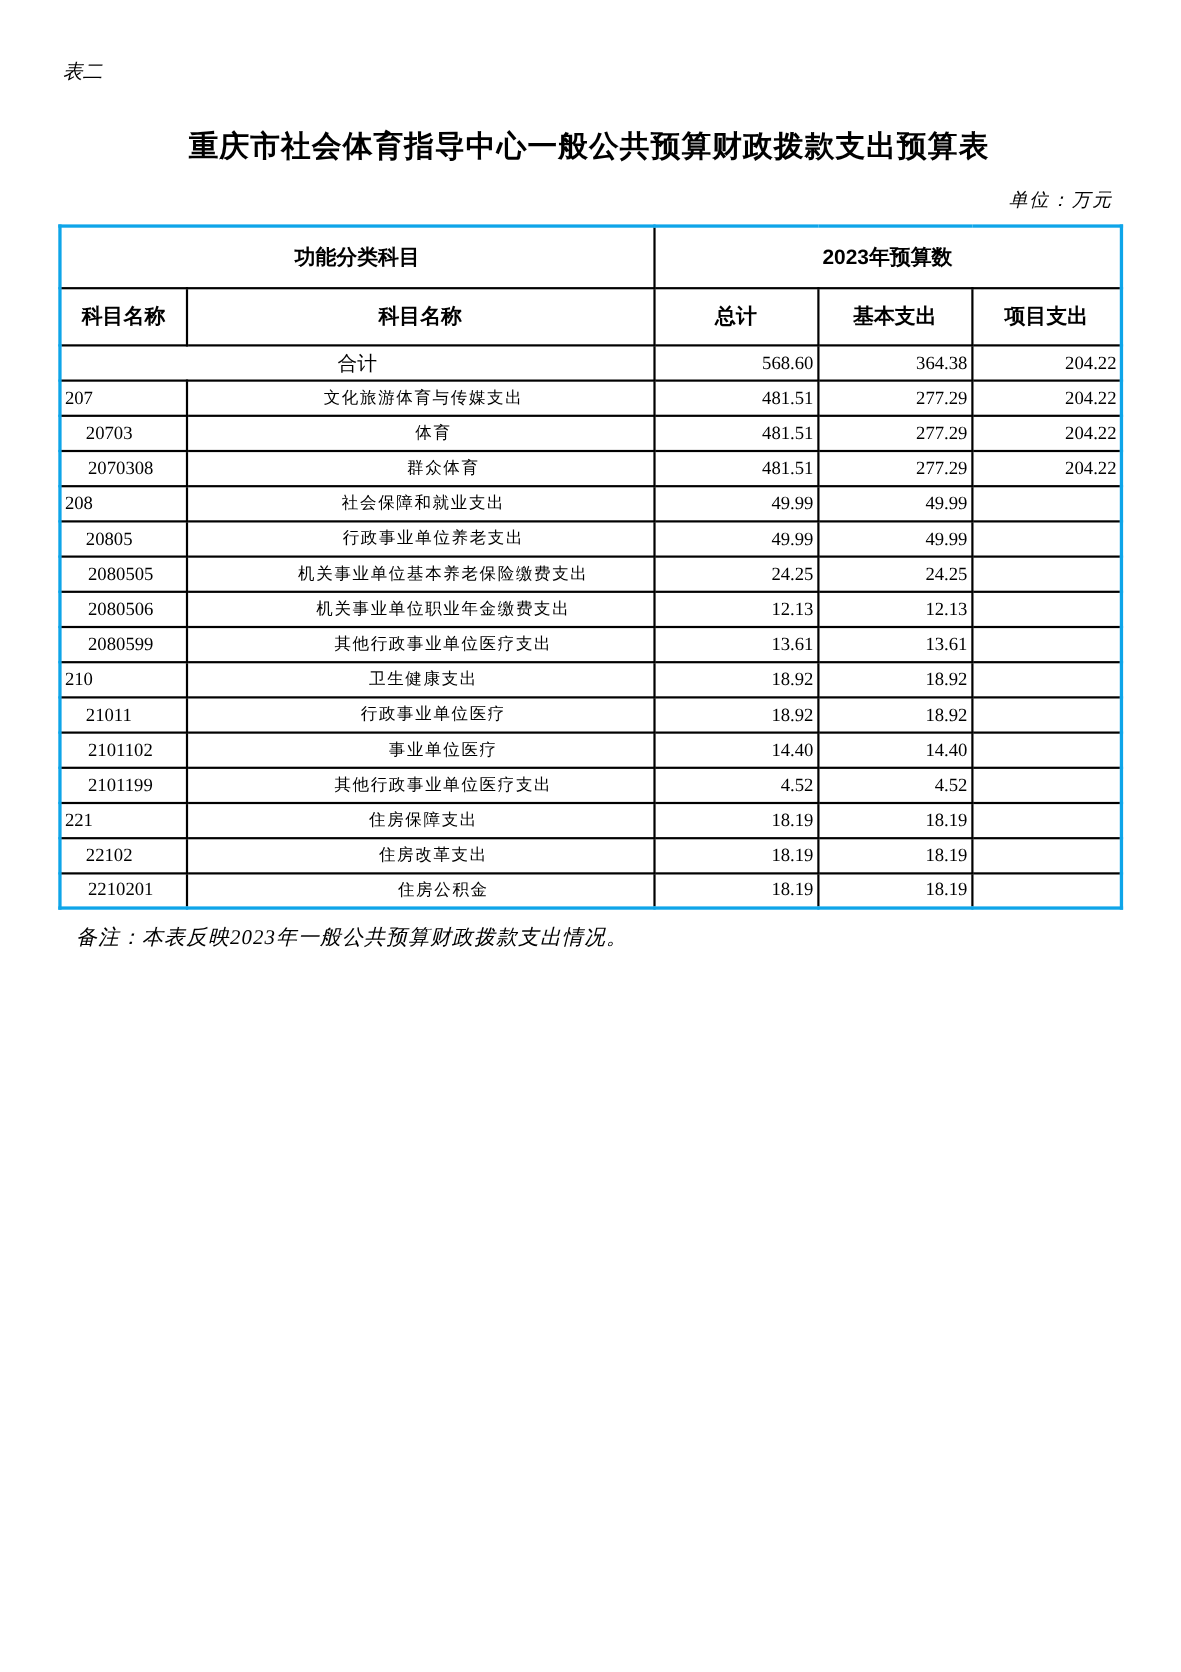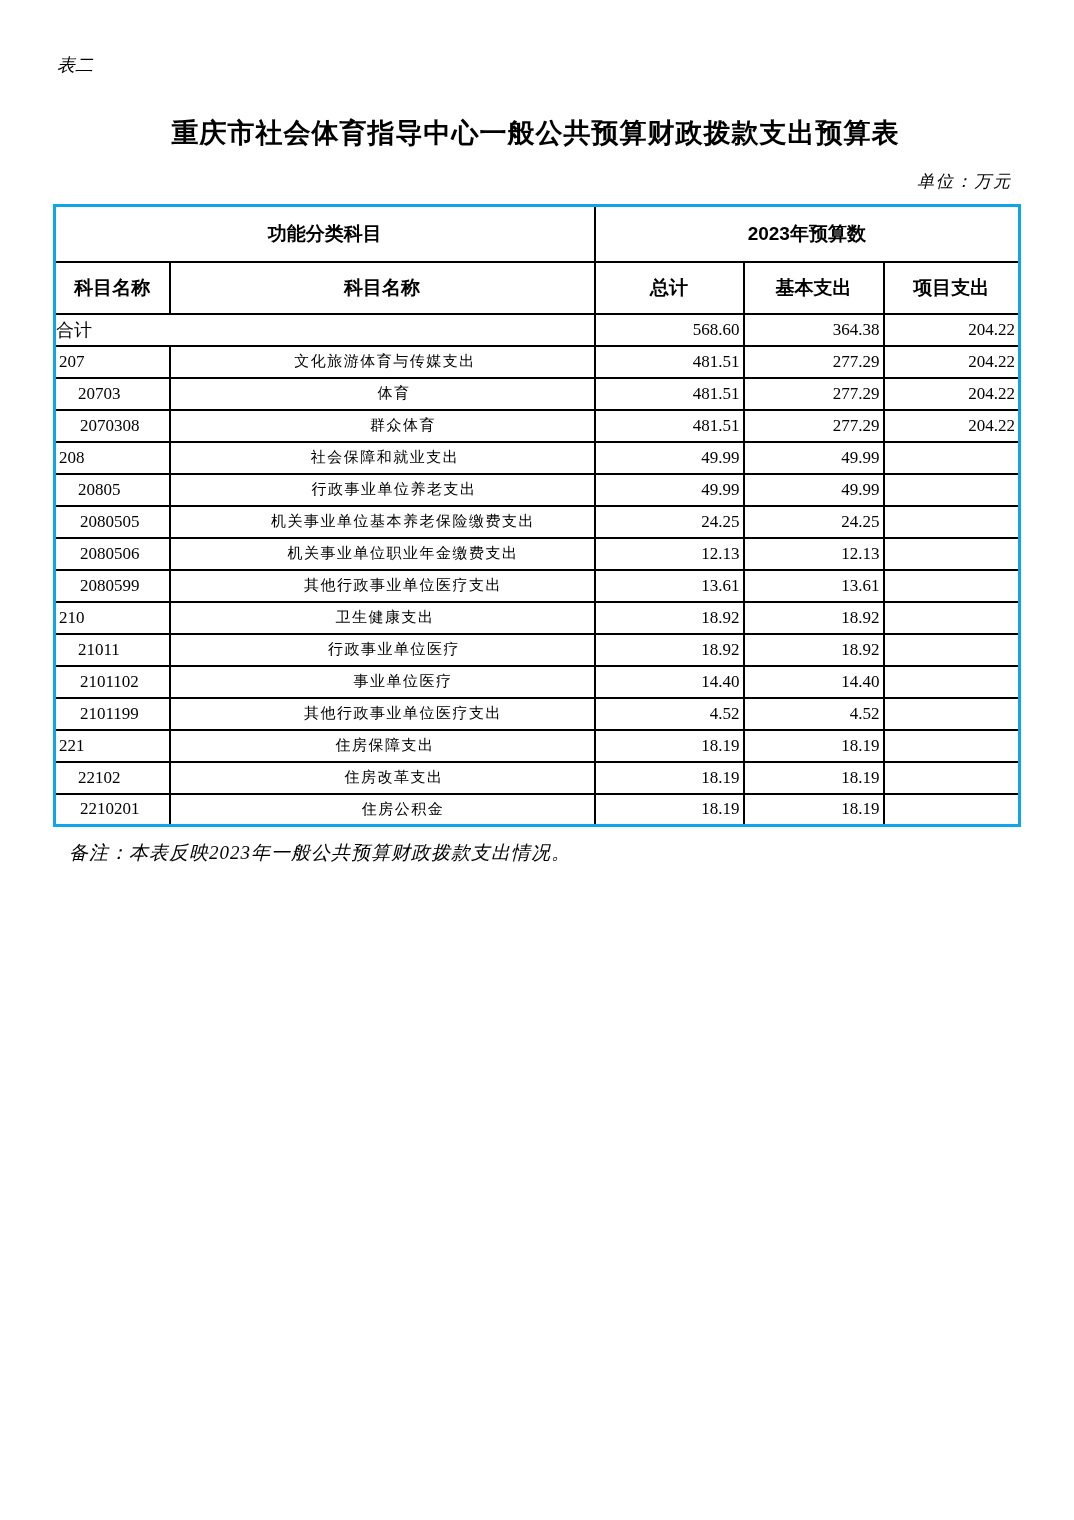--- a/index.html
+++ b/index.html
@@ -80,21 +80,21 @@
   td.num {
     font-family: "Liberation Serif", "DejaVu Serif", serif;
     font-size: 17px;
     text-align: right;
     vertical-align: middle;
     padding-right: 3px;
   }
   td.total-label {
     font-family: "Liberation Sans", "DejaVu Sans", sans-serif;
     font-size: 18px;
-    text-align: left;
+    text-align: center;
     vertical-align: middle;
   }
   
   td.code.l1 { padding-left: 3px; }
   td.code.l2 { padding-left: 22px; }
   td.code.l3 { padding-left: 24px; }
   td.name.l1 { padding-left: 6px; }
   td.name.l2 { padding-left: 24px; margin-left: 21px; }
   td.name.l3 { padding-left: 42px; }
 

